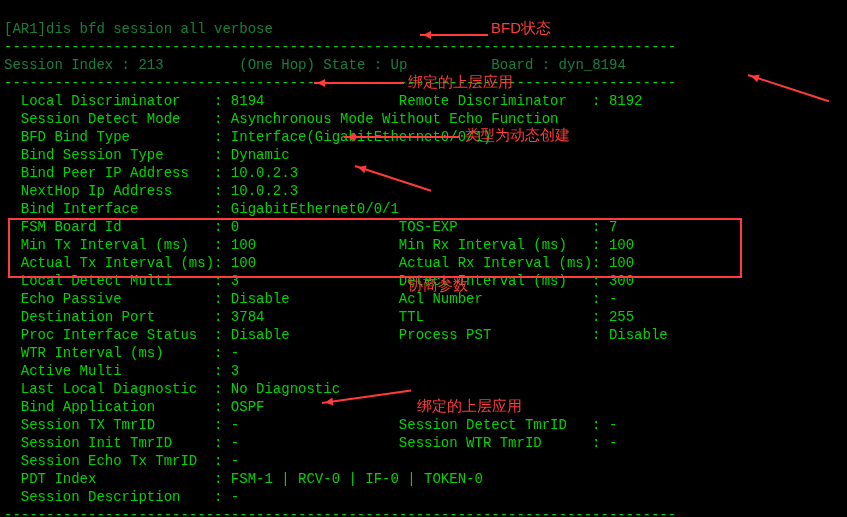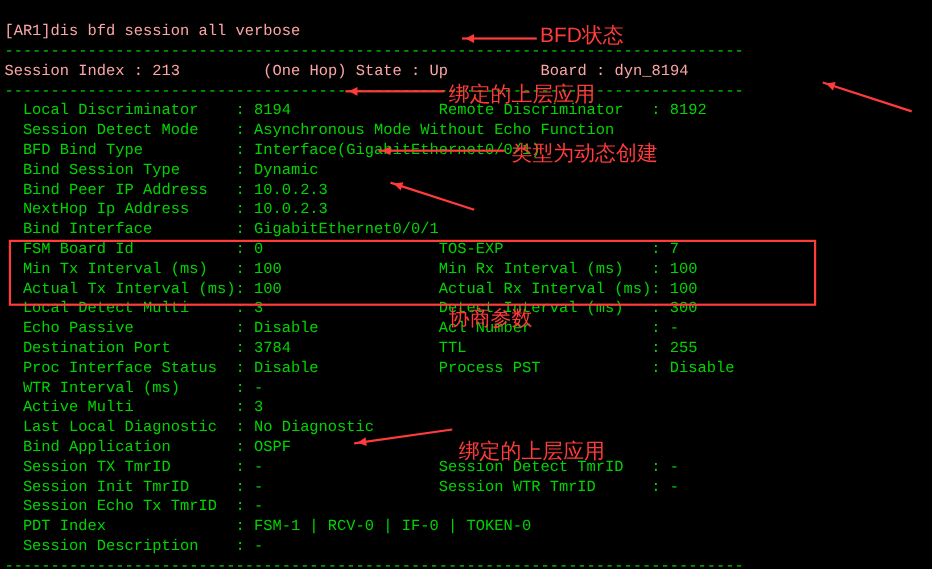--- a/index.html
+++ b/index.html
@@ -1,25 +1,25 @@
 <!DOCTYPE html>
 <html><head>
 <meta charset="utf-8">
 <style>
   html,body{margin:0;padding:0;background:#000;width:847px;height:517px;overflow:hidden}
   .term{font-family:"Courier New",monospace;font-size:14px;line-height:18px;color:#00d400;
         white-space:pre;padding:2px 4px;position:relative}
-  .cy{color:#fca5a5}
+  .cy{color:#15803d}
   .hr{color:#00d400}
 
   
   .arr{position:absolute;height:2px;background:#ff3b3b}
   .arr::after{content:"";position:absolute;right:-1px;top:-3px;border:4px solid transparent;border-left:8px solid #ff3b3b}
   .arrL::after{left:-1px;right:auto;border:4px solid transparent;border-right:8px solid #ff3b3b}
-  .lbl{position:absolute;color:#ff3b3b;font-family:"SimSun","Microsoft YaHei",sans-serif;font-size:19px;white-space:nowrap}
+  .lbl{position:absolute;color:#ff3b3b;font-family:"SimSun","Microsoft YaHei",sans-serif;font-size:15px;white-space:nowrap}
 
   
   .rbox{position:absolute;border:2px solid #ff3b3b;pointer-events:none}
 </style>
 </head>
 <body>
 
 <div class="term">
 <span class="cy">[AR1]dis bfd session all verbose</span>
 <span class="hr">--------------------------------------------------------------------------------</span>

